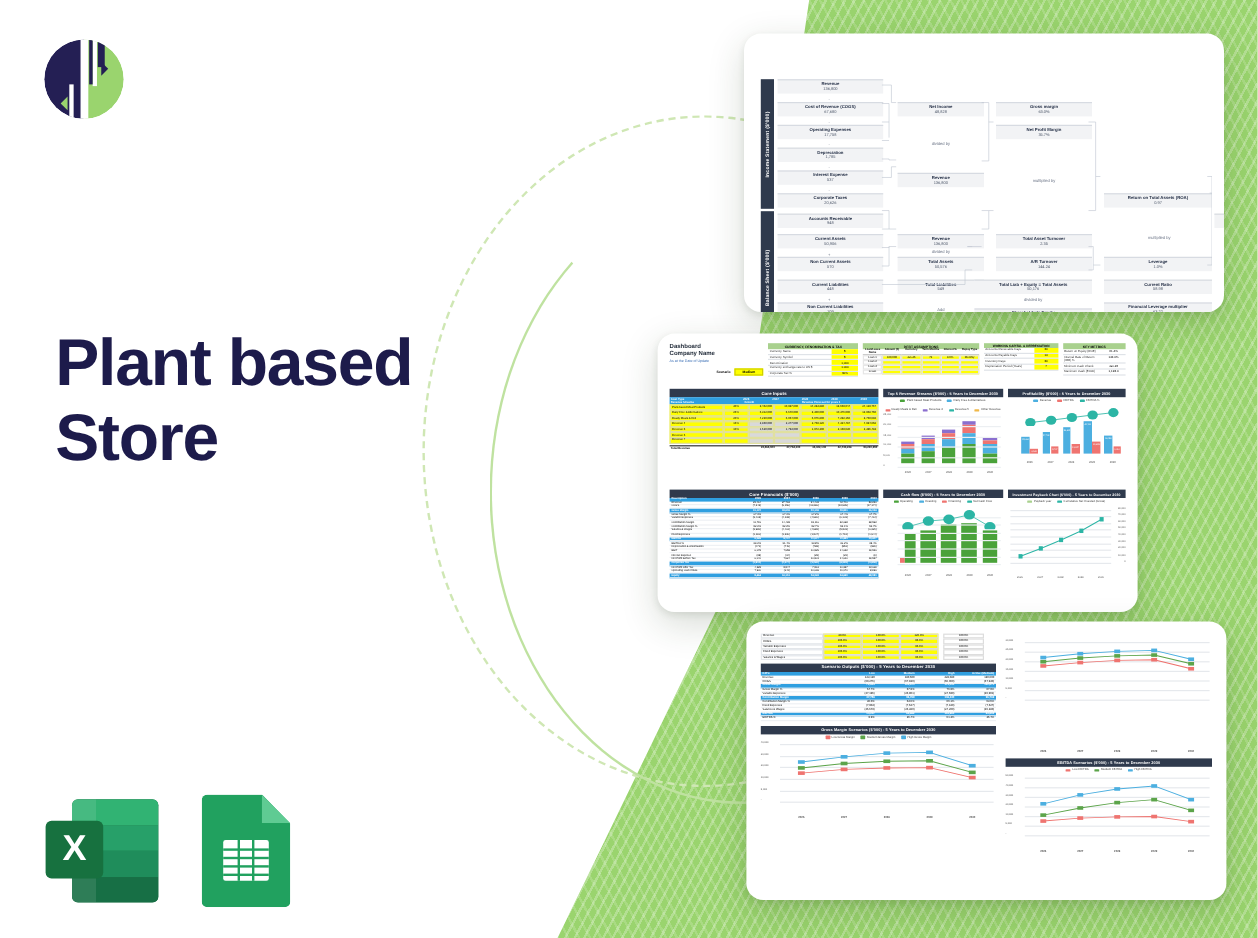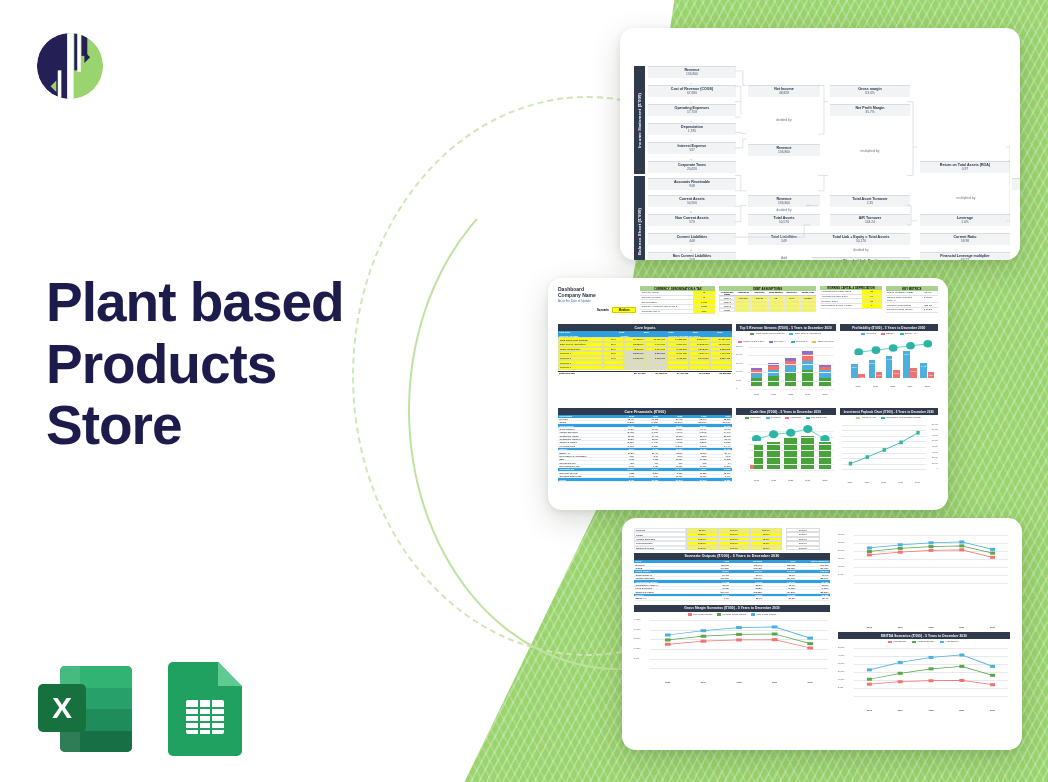--- a/index.html
+++ b/index.html
@@ -146,21 +146,20 @@
           <path d="M70 30 L78 38 L70 46 Z" fill="#241f54"></path>
           <path d="M31 86 L23 78 L31 70 Z" fill="#9ad46e"></path>
           <rect x="56" y="4" width="4" height="52" fill="#241f54"></rect>
         </g>
       </svg>
     </div>
   </div>
 
   <div class="headline">
     <div>Plant based</div>
-    <div>Products</div>
     <div>Store</div>
   </div>
 
   <div class="app-icons">
     <div class="icon-excel">
       <div class="xl-doc">
         <div style="position:absolute;left:0;top:0;width:100%;height:25%;background:#31b373;"></div>
         <div style="position:absolute;left:0;top:25%;width:100%;height:25%;background:#27a069;"></div>
         <div style="position:absolute;left:0;top:50%;width:100%;height:25%;background:#1f8d5b;"></div>
         <div style="position:absolute;left:0;top:75%;width:100%;height:25%;background:#176f45;"></div>

